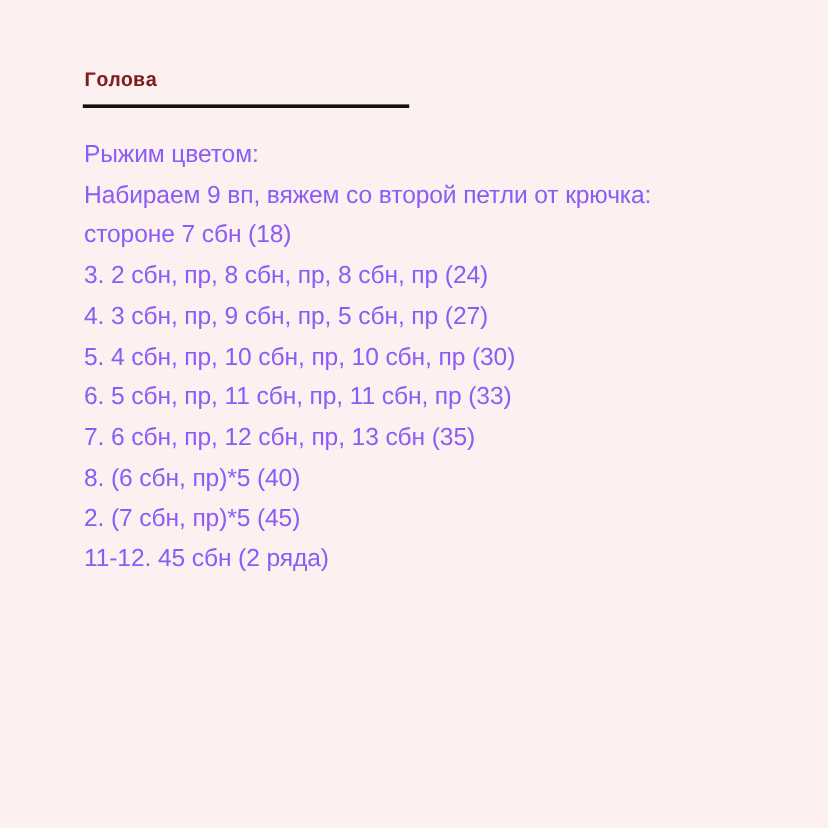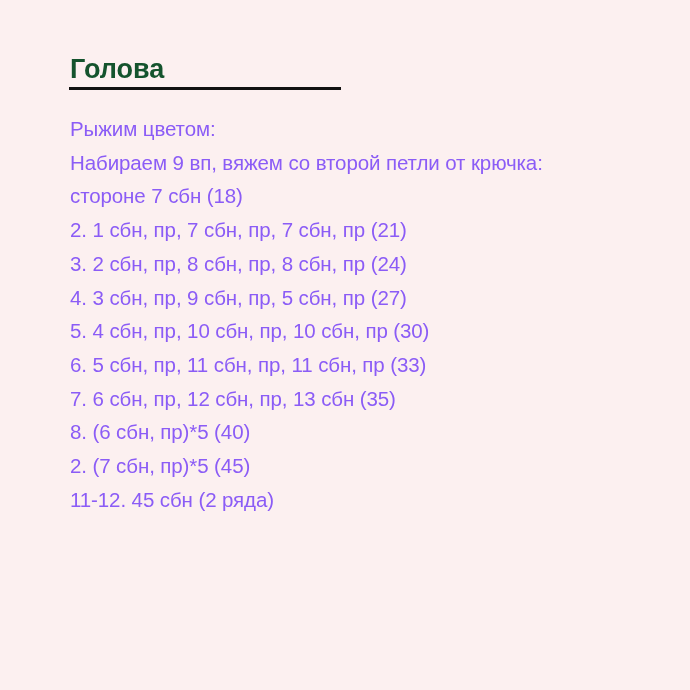--- a/index.html
+++ b/index.html
@@ -15,25 +15,26 @@
       font-family: "Liberation Sans", "DejaVu Sans", sans-serif;
       color: #111111;
     }
     .section {
       position: absolute;
       left: 70px;
       top: 54px;
       width: 600px;
     }
     .title {
-      font-size: 27px;
+      font-size: 17px;
       font-weight: bold;
       line-height: 30px;
       margin: 0;
-      color: #14532d;
+      color: #7f1d1d;
+      font-family: Liberation Mono, monospace;
     }
     .title-underline {
       position: absolute;
       left: -1px;
       top: 33px;
       width: 272px;
       height: 2.5px;
       background: #111111;
     }
     .body-lines {
@@ -55,21 +56,20 @@
 </head>
 <body>
 
 <div class="section">
   <h1 class="title">Голова</h1>
   <div class="title-underline"></div>
   <ul class="body-lines">
     <li>Рыжим цветом:</li>
     <li>Набираем 9 вп, вяжем со второй петли от крючка:</li>
     <li>стороне 7 сбн (18)</li>
-    <li>2. 1 сбн, пр, 7 сбн, пр, 7 сбн, пр (21)</li>
     <li>3. 2 сбн, пр, 8 сбн, пр, 8 сбн, пр (24)</li>
     <li>4. 3 сбн, пр, 9 сбн, пр, 5 сбн, пр (27)</li>
     <li>5. 4 сбн, пр, 10 сбн, пр, 10 сбн, пр (30)</li>
     <li>6. 5 сбн, пр, 11 сбн, пр, 11 сбн, пр (33)</li>
     <li>7. 6 сбн, пр, 12 сбн, пр, 13 сбн (35)</li>
     <li>8. (6 сбн, пр)*5 (40)</li>
     <li>2. (7 сбн, пр)*5 (45)</li>
     <li>11-12. 45 сбн (2 ряда)</li>
   </ul>
 </div>

